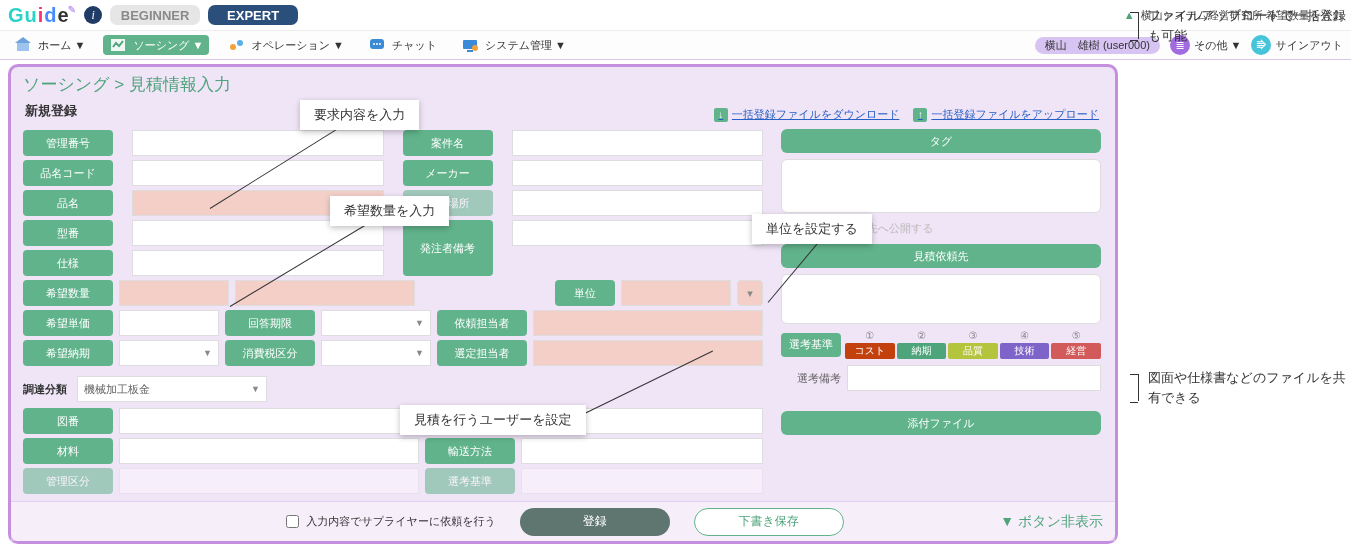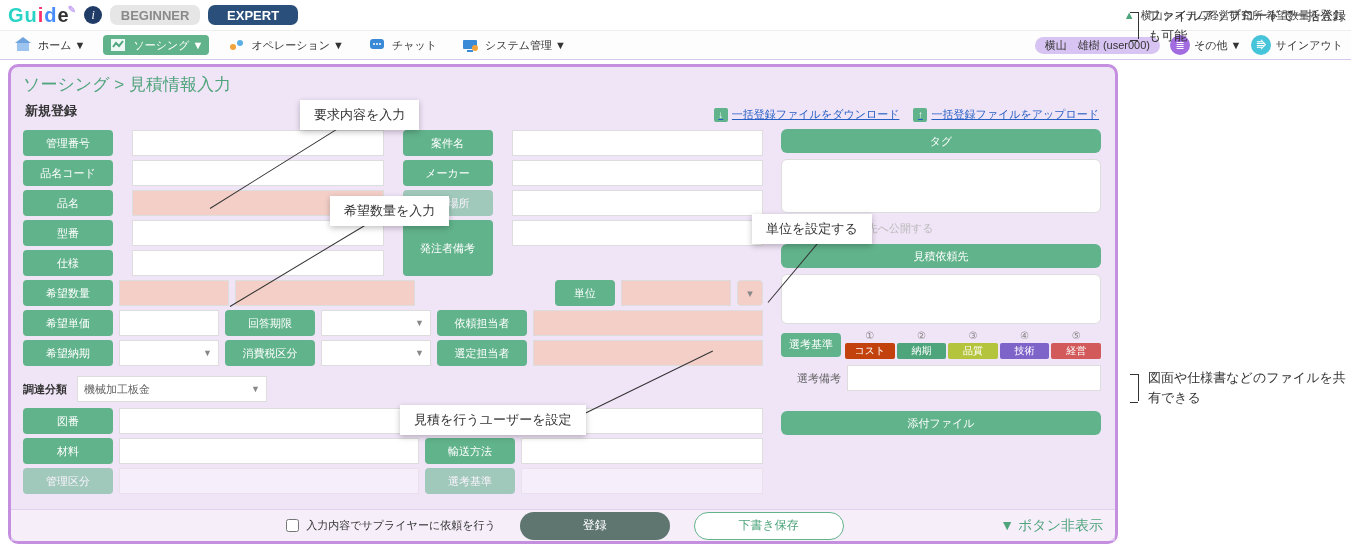--- a/index.html
+++ b/index.html
@@ -86,21 +86,21 @@
   .num{color:#888;}
   .chip{color:#fff;border-radius:2px;padding:1px 0;}
   .c1{background:#c2410c;} .c2{background:#4ea47b;} .c3{background:#b5c43d;} .c4{background:#7e63c9;} .c5{background:#d25a5a;}
   .remark{display:flex;align-items:center;gap:6px;}
   .remark .t{width:60px;text-align:right;color:#666;}
   .remark .fld{flex:1;}
   .drop{border:1px dashed #999;border-radius:4px;height:32px;display:flex;align-items:center;gap:6px;padding:0 8px;position:relative;}
   .drop .size{position:absolute;right:6px;bottom:-12px;font-size:10px;color:#666;}
 
   
-  .footer{position:absolute;left:0;right:0;bottom:0;height:32px;background:rgba(255,255,255,.4);display:flex;align-items:center;justify-content:center;gap:24px;border-top:1px solid #e1d0f0;}
+  .footer{position:absolute;left:0;right:0;bottom:0;height:40px;background:rgba(255,255,255,.4);display:flex;align-items:center;justify-content:center;gap:24px;border-top:1px solid #e1d0f0;}
   .chk{display:flex;align-items:center;gap:4px;}
   .btn-primary{background:#5e7570;color:#fff;border:none;border-radius:16px;height:28px;width:150px;font-size:12px;}
   .btn-outline{background:#fff;color:var(--green-d);border:1px solid var(--green);border-radius:16px;height:28px;width:150px;font-size:12px;}
   .hide-btn{position:absolute;right:12px;color:var(--green-d);font-size:14px;}
 
   
   .callout{position:absolute;background:#fff;box-shadow:0 2px 6px rgba(0,0,0,.25);padding:6px 14px;font-size:13px;color:#333;z-index:20;}
   .line{position:absolute;background:#333;z-index:19;}
   .side-note{position:absolute;font-size:13px;color:#333;line-height:1.5;width:200px;}
   .side-note::before{content:"";position:absolute;left:-10px;top:6px;bottom:6px;border-left:1px solid #333;}

